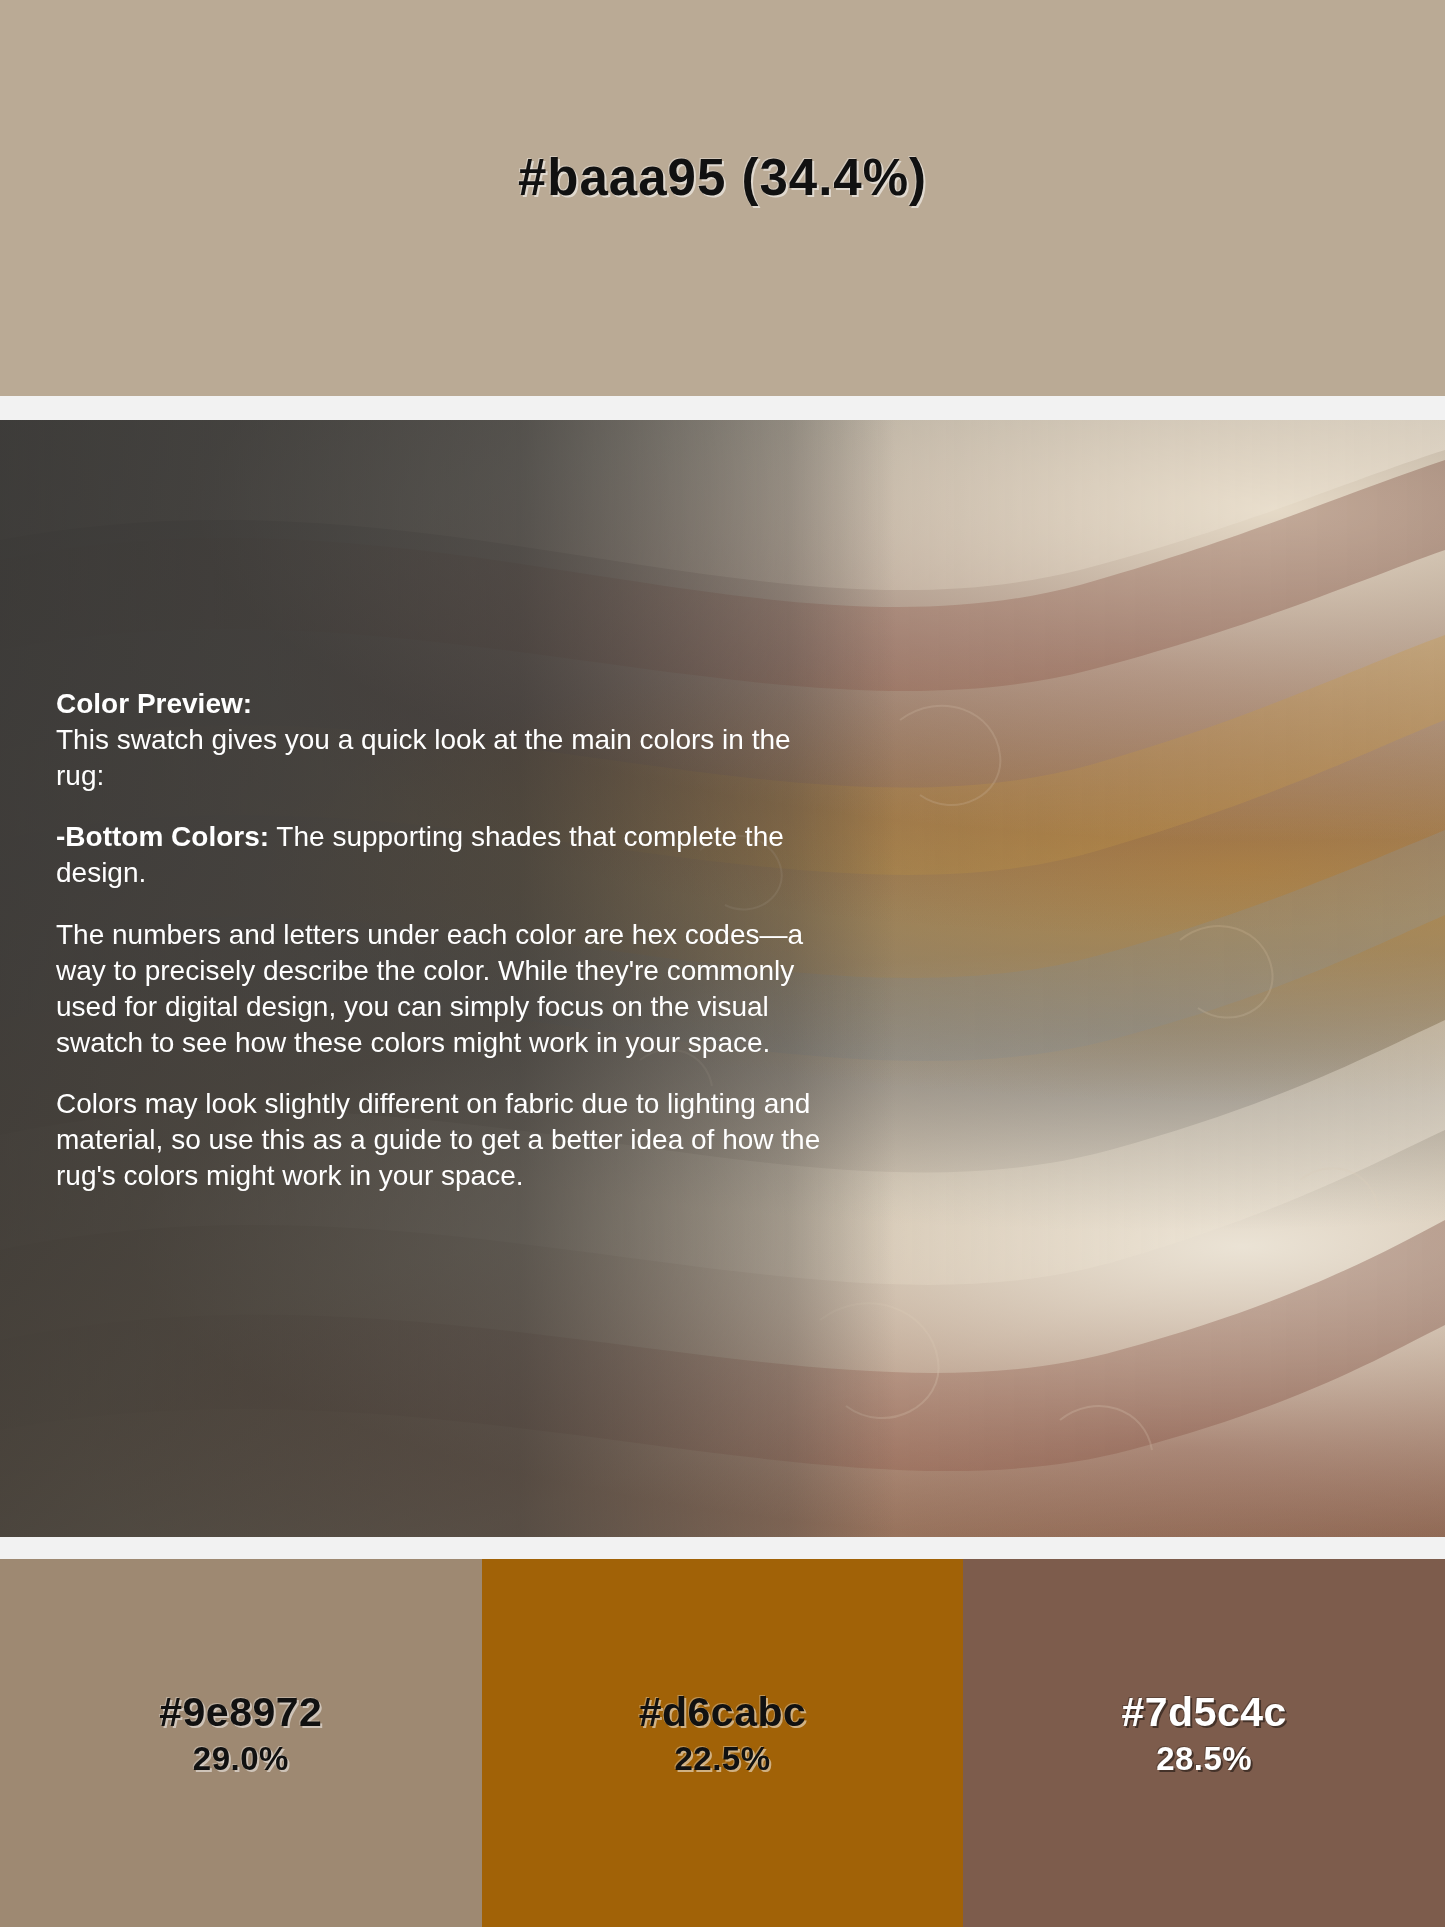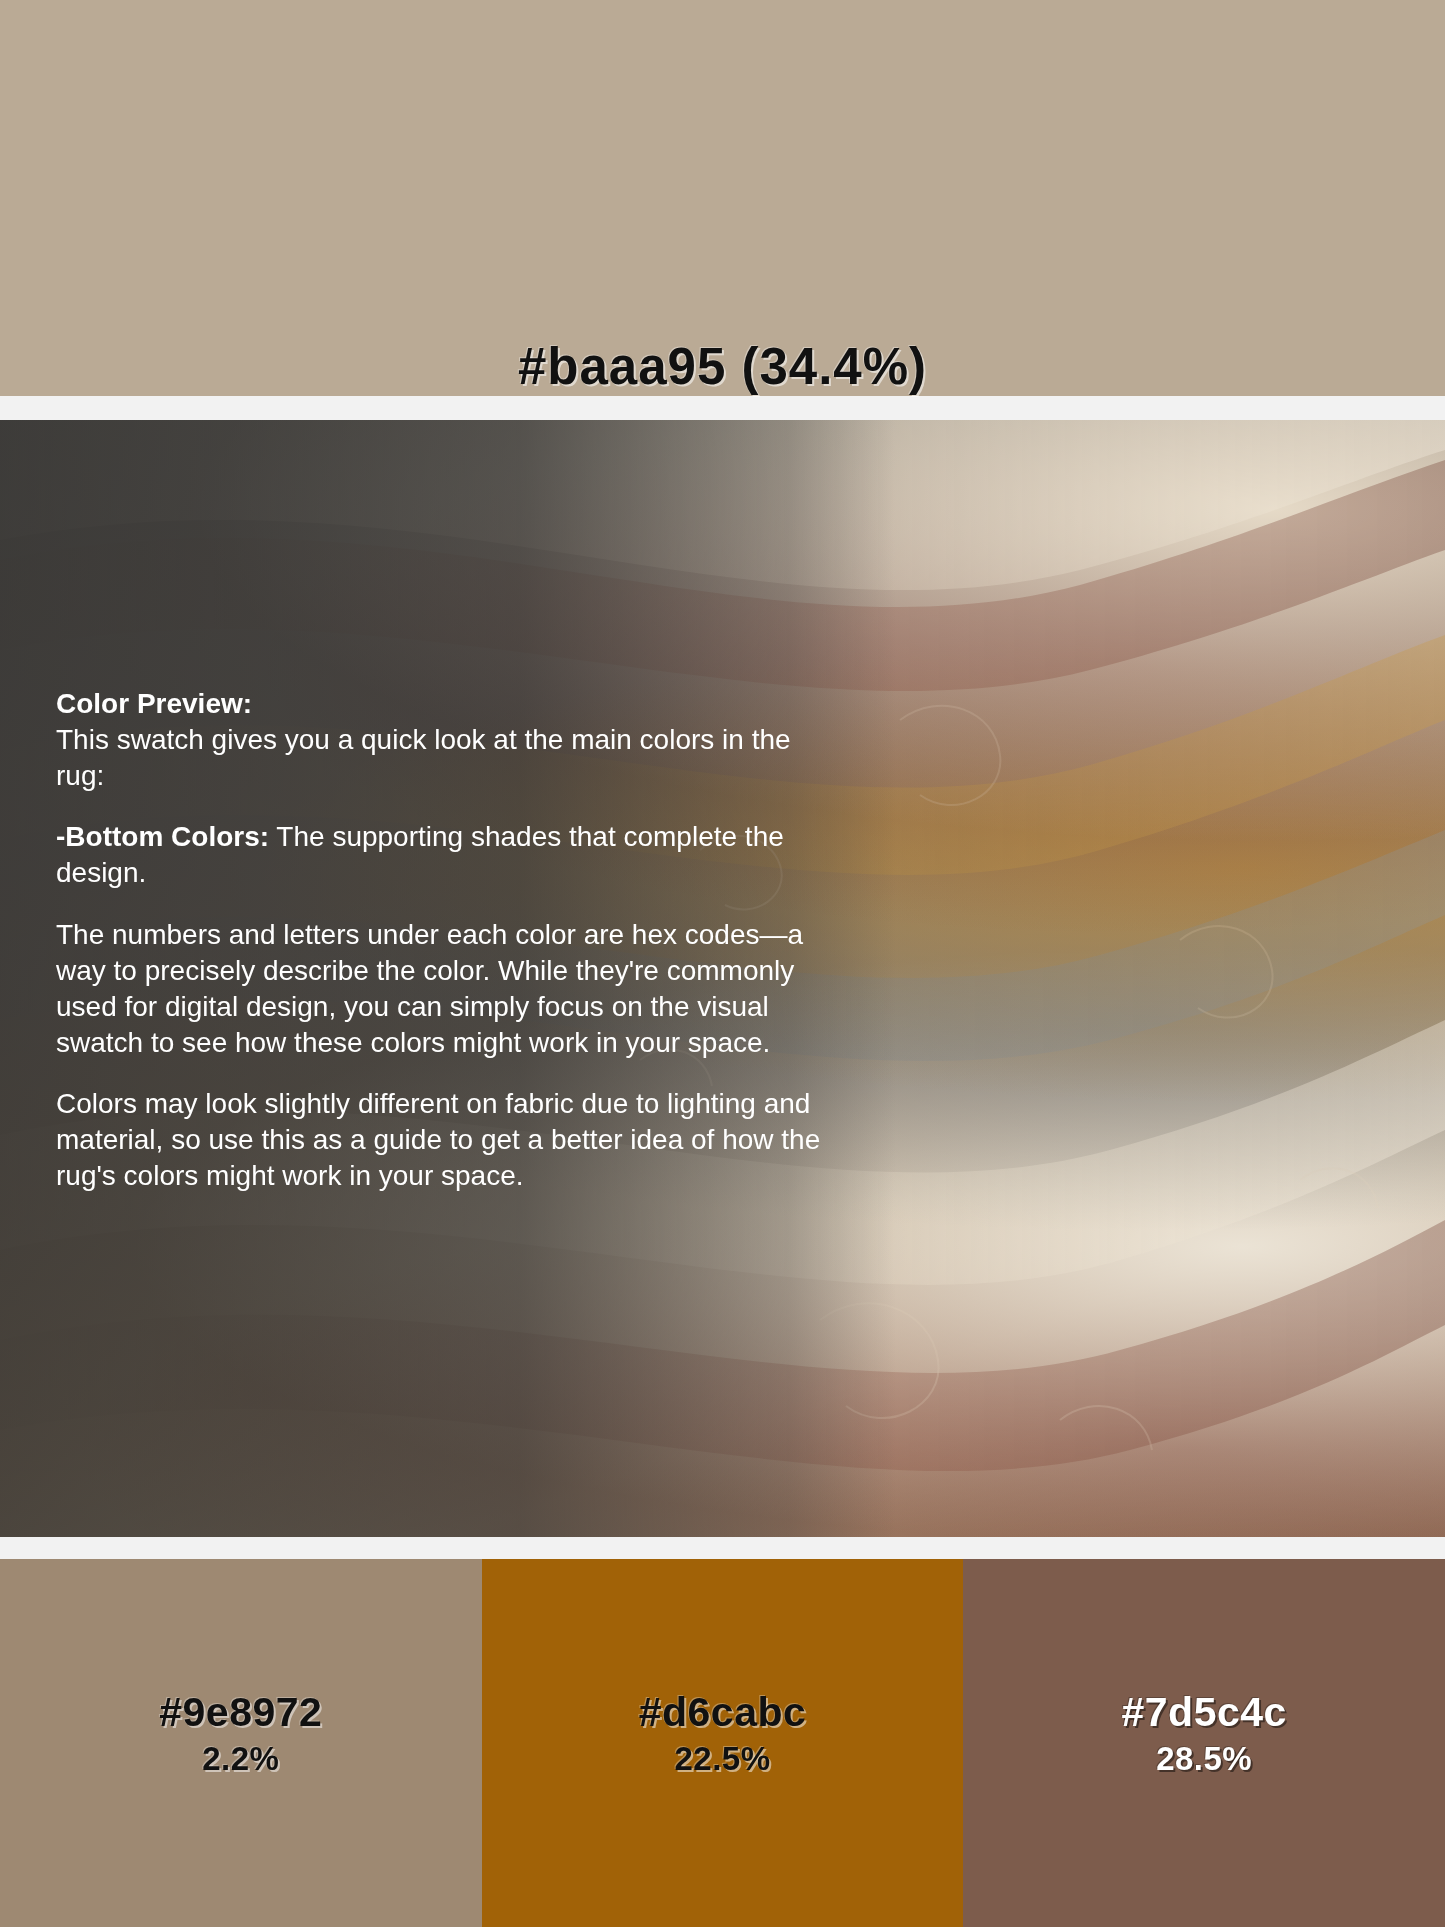--- a/index.html
+++ b/index.html
@@ -13,21 +13,21 @@
     font-family: "Liberation Sans", sans-serif;
     overflow: hidden;
   }
 
   
   .top-swatch {
     position: relative;
     width: 1445px;
     height: 396px;
     display: flex;
-    align-items: flex-end;
+    align-items: flex-start;
     justify-content: center;
     box-sizing: border-box;
   }
   .top-swatch-label {
     margin-top: 148px;
     font-size: 51px;
     font-weight: bold;
     letter-spacing: 1px;
     color: #111111;
     text-shadow: 2px 2px 0 rgba(255,255,255,0.55), -1px -1px 0 rgba(255,255,255,0.35);
@@ -189,21 +189,21 @@
     <p>The numbers and letters under each color are hex codes—a way to precisely describe the color. While they're commonly used for digital design, you can simply focus on the visual swatch to see how these colors might work in your space.</p>
     <p>Colors may look slightly different on fabric due to lighting and material, so use this as a guide to get a better idea of how the rug's colors might work in your space.</p>
   </div>
 </div>
 
 <div class="gap gap-bottom"></div>
 
 <div class="bottom-swatches" id="bottom-swatches">
   <div class="bottom-swatch" style="background: rgb(158, 137, 114);">
     <div class="hex">#9e8972</div>
-    <div class="pct">2.2%</div>
+    <div class="pct">29.0%</div>
   </div>
   <div class="bottom-swatch" style="background: #a16207;">
     <div class="hex">#d6cabc</div>
     <div class="pct">22.5%</div>
   </div>
   <div class="bottom-swatch dark" style="background: rgb(125, 92, 76);">
     <div class="hex">#7d5c4c</div>
     <div class="pct">28.5%</div>
   </div>
 </div>

